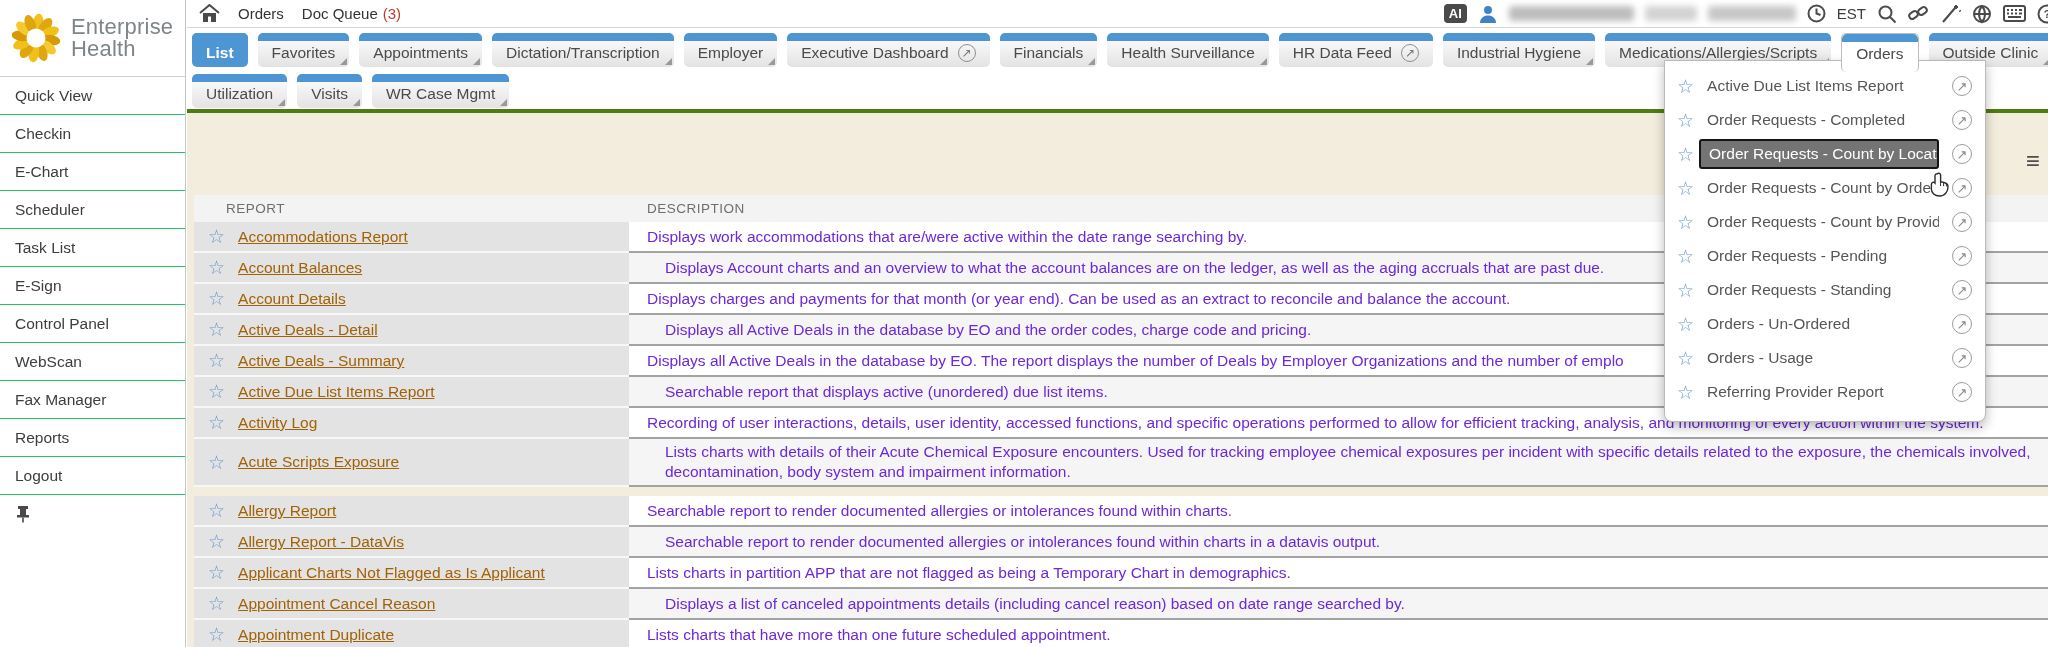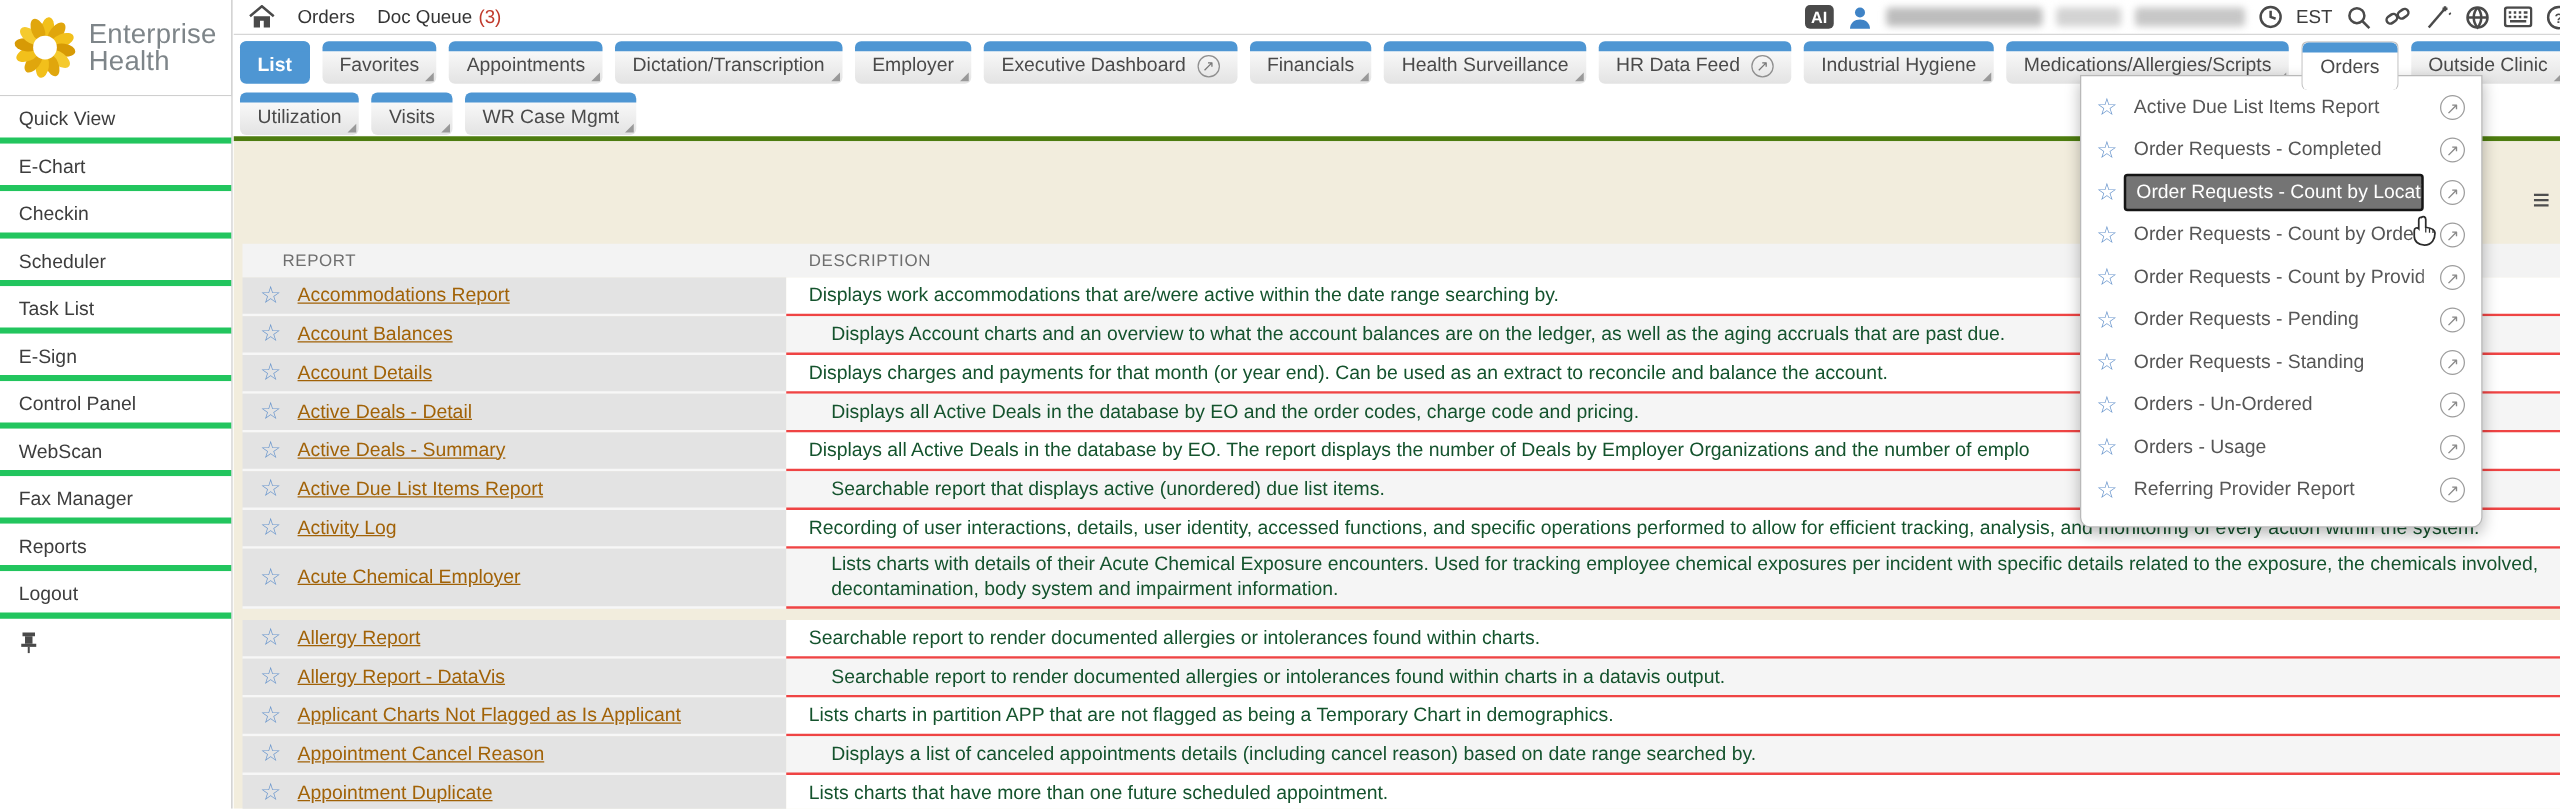--- a/index.html
+++ b/index.html
@@ -7,21 +7,21 @@
               font-family:"Liberation Sans", sans-serif; }
   .app { position:relative; width:2048px; height:647px; background:#fff; }
 
   
   .sidebar { position:absolute; left:0; top:0; width:186px; height:647px;
              background:#fff; border-right:1px solid #c6c6c6; z-index:3; }
   .logo { height:77px; border-bottom:1px solid #cfcfcf; display:flex;
           align-items:center; gap:9px; padding-left:10px; }
   .logo-text { color:#7e8589; font-size:22px; line-height:1.02; letter-spacing:.2px; }
   .sidebar-item { height:38px; line-height:38px; padding-left:15px;
-                  border-bottom:5px solid #22c55e; color:#3d3d3d; font-size:15.5px;
+                  border-bottom:1px solid #22c55e; color:#3d3d3d; font-size:15.5px;
                   cursor:pointer; background:#fff; }
   .pin-row { height:38px; display:flex; align-items:center; padding-left:15px; }
 
   
   .topbar { position:absolute; left:187px; top:0; width:1861px; height:28px;
             background:#fff; border-bottom:1px solid #d6d6d6; display:flex;
             align-items:center; padding-left:12px; }
   .crumb { color:#333; font-size:15px; margin-left:18px; cursor:pointer; }
   .crumb-badge { color:#c0392b; margin-left:5px; }
   .topbar-right { margin-left:auto; display:flex; align-items:center; gap:11px;
@@ -61,21 +61,21 @@
   .report-panel { position:absolute; left:7px; right:0; top:82px; }
   .thead { display:grid; grid-template-columns:435px 1fr; background:#f3f3f3;
            height:27px; align-items:center; color:#6e6e6e; font-size:13.5px;
            letter-spacing:.5px; }
   .thead .h1 { padding-left:32px; }
   .thead .h2 { padding-left:18px; }
   .trow { display:grid; grid-template-columns:435px 1fr; }
   .cell-report { background:#e3e3e3; display:flex; align-items:center; gap:13px;
                  padding-left:14px; min-height:31px; border-bottom:2px solid #f7f7f7; }
   .cell-desc { background:#fff; display:flex; align-items:center; padding:3px 4px 3px 18px;
-               font-size:15.5px; color:#14532d; border-bottom:2px solid #ef4444;
+               font-size:15.5px; color:#6d28d9; border-bottom:2px solid #a3a3a3;
                line-height:20px; }
   .trow.alt .cell-desc { background:#f5f5f5;padding-left:36px; }
   .star { color:#6b97cd; font-size:19px; line-height:1; cursor:pointer; flex:none; }
   .report-link { color:#a16207; font-size:15.5px; text-decoration:underline;
                  cursor:pointer; }
   .row-gap { height:9px; }
 
   
   .dropdown { position:absolute; left:1664px; top:60px; width:322px; background:#fff;
               border:1px solid #b9b9b9; border-radius:0 0 8px 8px; padding:8px 0 12px;
@@ -117,22 +117,22 @@
           <circle r="9.5" fill="#ffffff"></circle>
         </g>
       </svg>
       <div class="logo-text">
         <div>Enterprise</div>
         <div>Health</div>
       </div>
     </div>
     <div>
         <div class="sidebar-item">Quick View</div>
+        <div class="sidebar-item">Checkin</div>
         <div class="sidebar-item">E-Chart</div>
-        <div class="sidebar-item">Checkin</div>
         <div class="sidebar-item">Scheduler</div>
         <div class="sidebar-item">Task List</div>
         <div class="sidebar-item">E-Sign</div>
         <div class="sidebar-item">Control Panel</div>
         <div class="sidebar-item">WebScan</div>
         <div class="sidebar-item">Fax Manager</div>
         <div class="sidebar-item">Reports</div>
         <div class="sidebar-item">Logout</div>
       </div>
     <div class="pin-row">
@@ -320,21 +320,21 @@
           <div class="trow">
             <div class="cell-report">
               <span class="star">☆</span>
               <a class="report-link">Activity Log</a>
             </div>
             <div class="cell-desc">Recording of user interactions, details, user identity, accessed functions, and specific operations performed to allow for efficient tracking, analysis, and monitoring of every action within the system.</div>
           </div>
           <div class="trow alt">
             <div class="cell-report">
               <span class="star">☆</span>
-              <a class="report-link">Acute Chemical Employer</a>
+              <a class="report-link">Acute Scripts Exposure</a>
             </div>
             <div class="cell-desc">Lists charts with details of their Acute Chemical Exposure encounters. Used for tracking employee chemical exposures per incident with specific details related to the exposure, the chemicals involved, decontamination, body system and impairment information.</div>
           </div>
           <div class="row-gap"></div>
           <div class="trow">
             <div class="cell-report">
               <span class="star">☆</span>
               <a class="report-link">Allergy Report</a>
             </div>
             <div class="cell-desc">Searchable report to render documented allergies or intolerances found within charts.</div>

